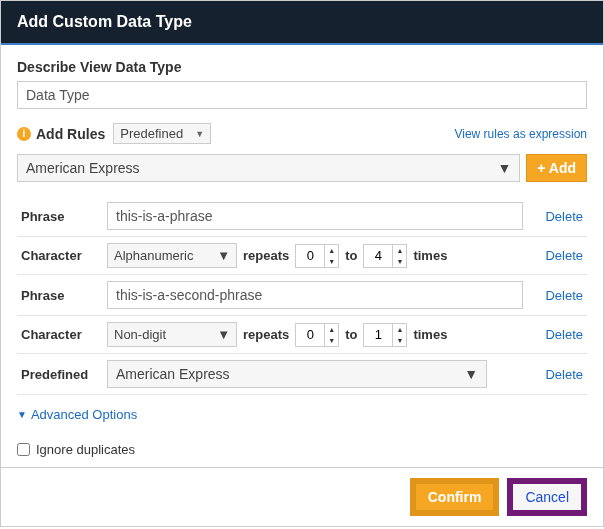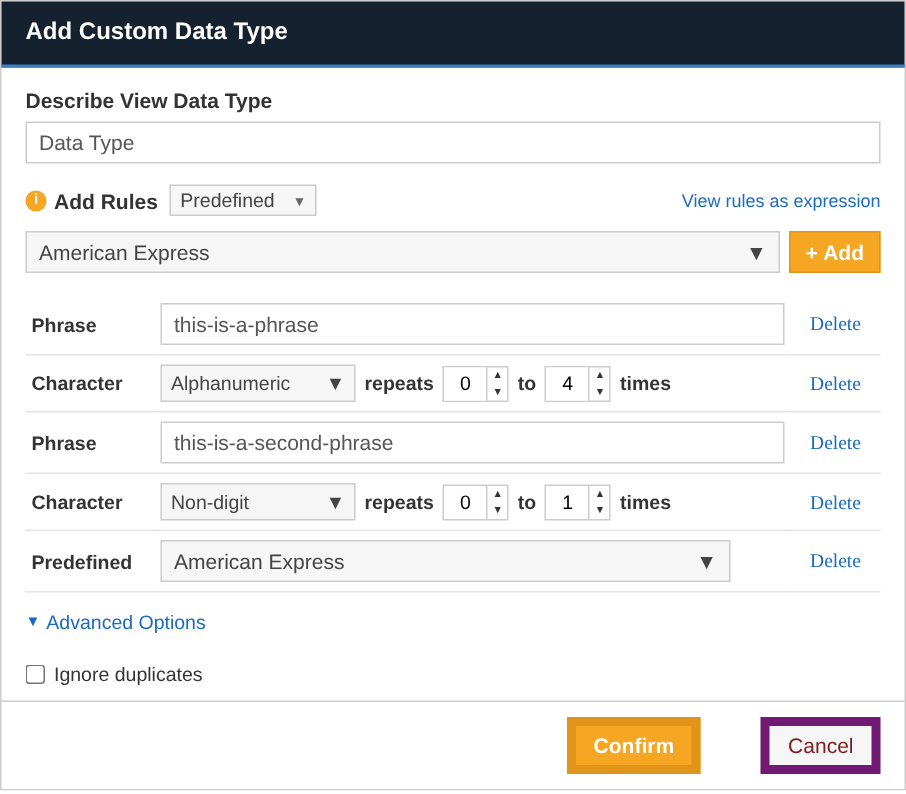--- a/index.html
+++ b/index.html
@@ -15,42 +15,42 @@
   .select { border: 1px solid #ccc; background: #f6f6f6; padding: 3px 6px; font-size: 13px; color: #444; position: relative; display: inline-flex; align-items: center; }
   .select.small { padding: 2px 6px; }
   .select .caret { margin-left: 12px; font-size: 9px; color: #666; }
   .rules-link { margin-left: auto; color: #1a6bbf; font-size: 12px; cursor: pointer; }
   .add-row { display: flex; margin-top: 10px; }
   .add-select { flex: 1; display: flex; align-items: center; justify-content: space-between; border: 1px solid #ccc; background: #f6f6f6; padding: 5px 8px; font-size: 14px; color: #444; }
   .add-btn { background: #f5a623; color: #fff; border: 1px solid #e0941a; font-weight: bold; padding: 5px 10px; margin-left: 6px; cursor: pointer; font-size: 14px; }
   .rules-table { width: 100%; margin-top: 14px; border-collapse: collapse; }
   .rules-table td { padding: 6px 4px; vertical-align: middle; border-bottom: 1px solid #e4e4e4; }
   .rules-table td.label { font-weight: bold; width: 86px; font-size: 13px; }
-  .rules-table td.del { text-align: center; width: 60px; font-family: Liberation Serif, serif; }
+  .rules-table td.del { text-align: right; width: 60px; }
   .text-input { border: 1px solid #ccc; padding: 5px 8px; font-size: 14px; color: #555; }
   .text-input.wide { width: 416px; }
   .spinner { display: inline-flex; align-items: stretch; border: 1px solid #ccc; height: 24px; }
   .spinner input { border: none; width: 28px; text-align: center; font-size: 13px; outline: none; }
   .spinner .sp-btns { display: flex; flex-direction: column; border-left: 1px solid #ccc; }
   .spinner .sp-btns span { font-size: 7px; line-height: 1; padding: 2px 3px; cursor: pointer; color: #333; }
   .char-row { display: flex; align-items: center; gap: 6px; flex-wrap: nowrap; }
   .char-select { width: 130px; display: inline-flex; justify-content: space-between; align-items: center; border: 1px solid #ccc; background: #f6f6f6; padding: 4px 6px; font-size: 13px; color: #444; }
   .repeats { font-weight: bold; font-size: 13px; }
   .predef-select { width: 380px; display: flex; justify-content: space-between; align-items: center; border: 1px solid #ccc; background: #f6f6f6; padding: 5px 8px; font-size: 14px; color: #444; }
   .delete-link { color: #1a6bbf; cursor: pointer; font-size: 13px; }
   .adv { margin-top: 12px; }
   .adv-toggle { color: #1a6bbf; font-size: 13px; cursor: pointer; display: flex; align-items: center; }
   .adv-toggle .tri { font-size: 10px; margin-right: 4px; }
   .adv-opt { display: flex; align-items: center; margin-top: 20px; font-size: 13px; }
   .adv-opt input[type=checkbox] { margin-right: 6px; }
   .adv-opt .spinner { margin-left: 6px; }
   .footer { border-top: 1px solid #ccc; padding: 10px 16px; display: flex; justify-content: flex-end; gap: 8px; }
   .btn { padding: 5px 12px; font-size: 14px; border: 6px solid #701a75; cursor: pointer; }
   .btn.confirm { background: #f5a623; color: #fff; border-color: #e0941a; font-weight: bold; }
-  .btn.cancel { background: #f6f6f6; color: #7f1d1d; margin-left: 32px; }
+  .btn.cancel { background: #f6f6f6; color: #1d4ed8; }
 </style>
 </head>
 <body>
 
 <div class="dialog">
   <div class="header">
     <span>Add Custom Data Type</span>
   </div>
 
   <div class="body">

